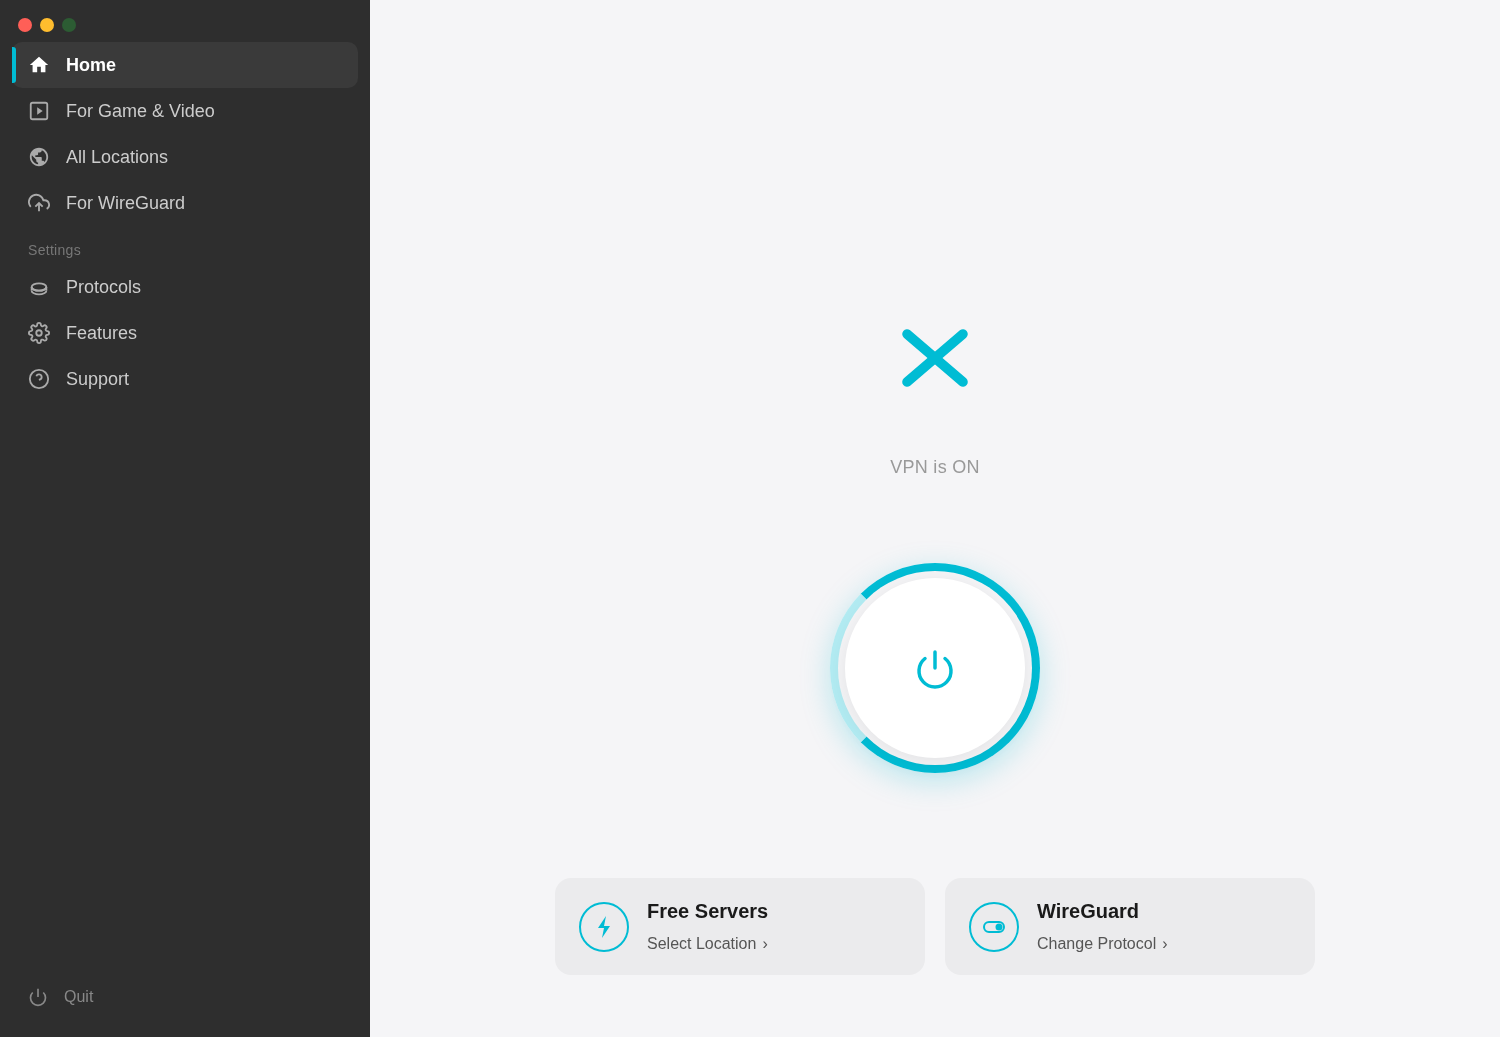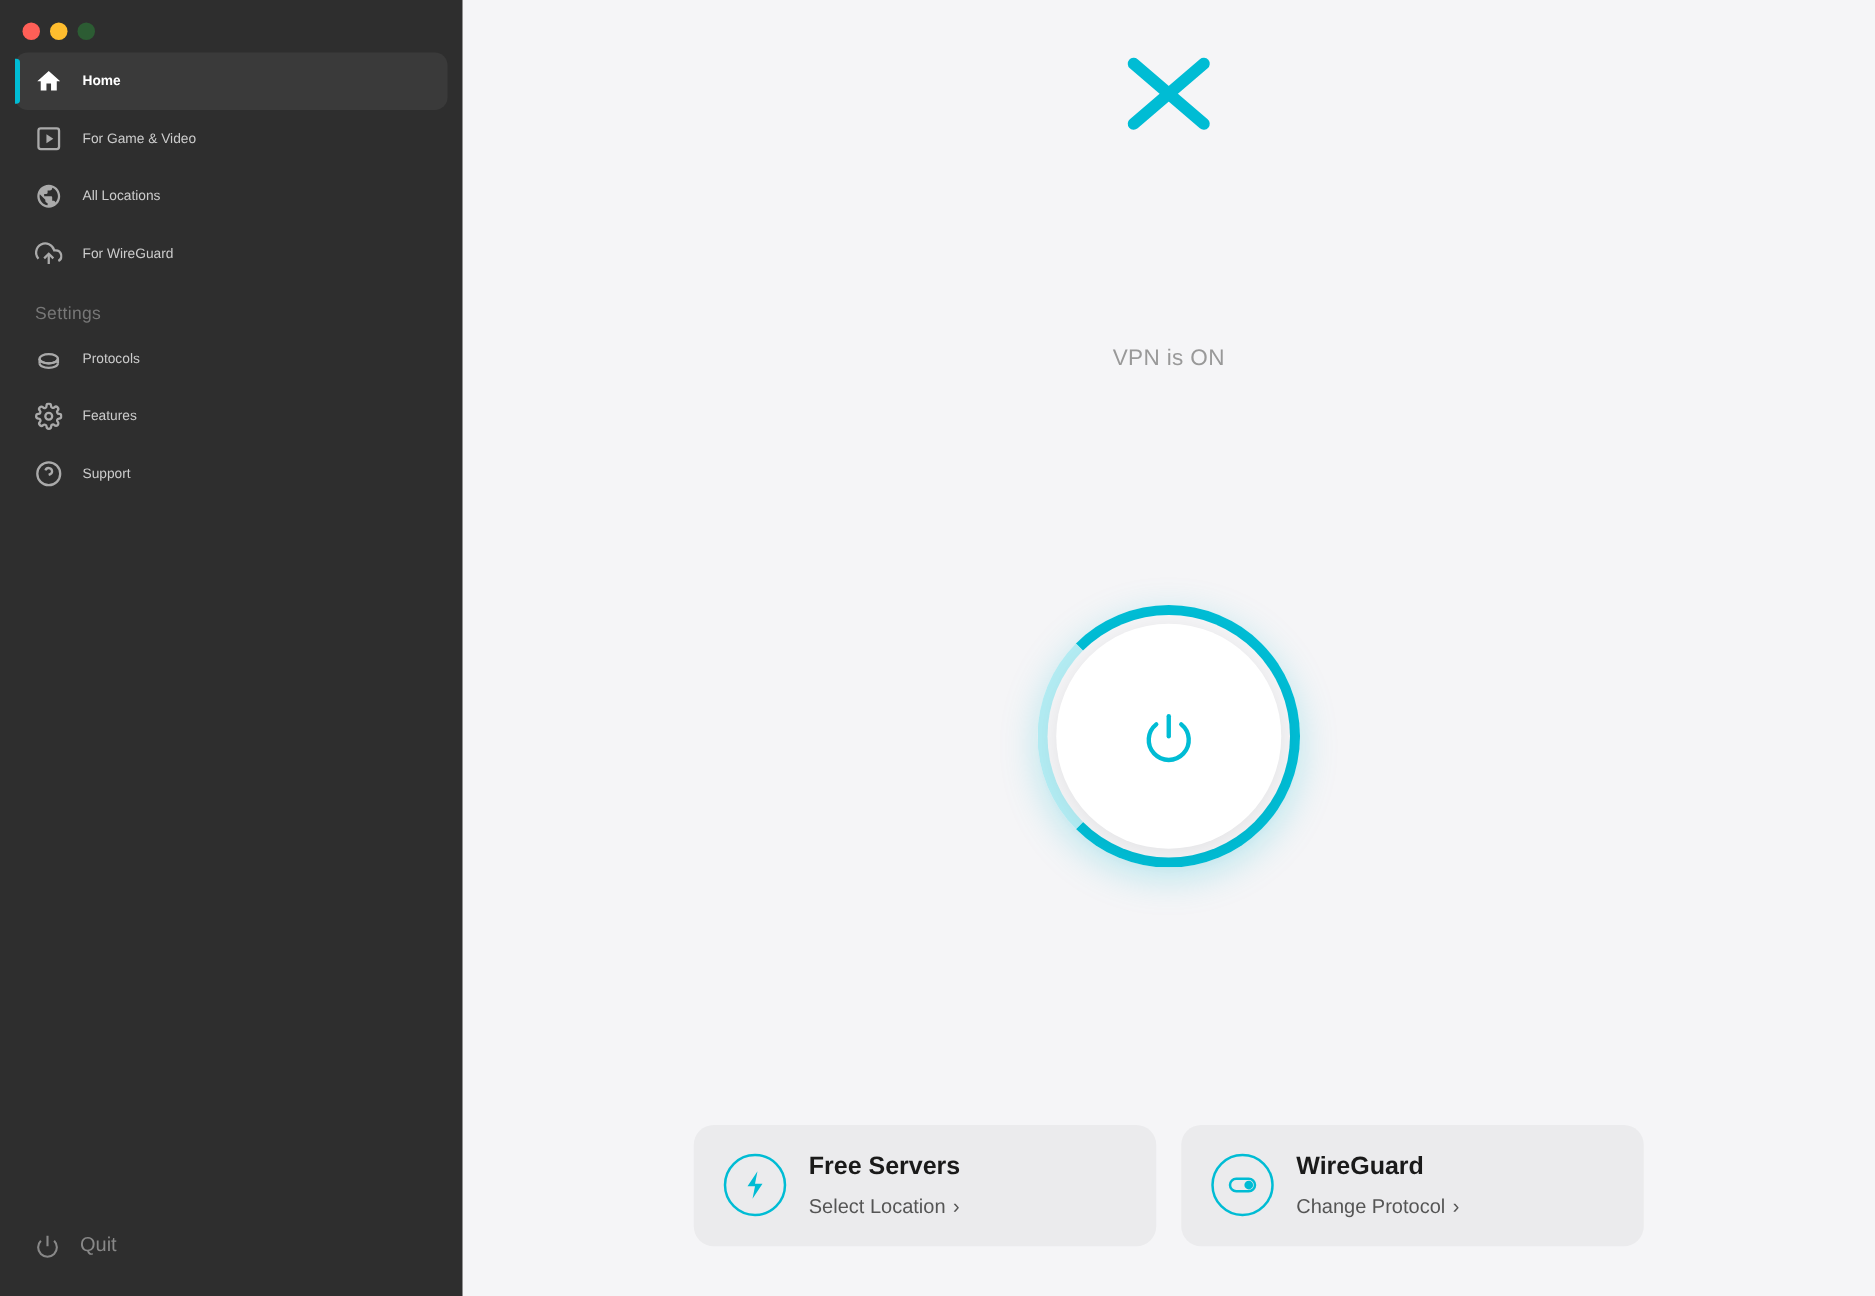--- a/index.html
+++ b/index.html
@@ -93,21 +93,21 @@
       padding: 0 12px;
     }
     .nav-item {
       display: flex;
       align-items: center;
       gap: 16px;
       padding: 12px 16px;
       border-radius: 10px;
       cursor: pointer;
       color: #ccc;
-      font-size: 11px;
+      font-size: 18px;
       font-weight: 500;
     }
     .nav-item.active {
       background: #3a3a3a;
       color: #fff;
       font-weight: 700;
     }
     .nav-item.active .active-indicator {
       position: absolute;
       left: 0;
@@ -148,23 +148,23 @@
       height: 20px;
     }
 
     
     .main {
       flex: 1;
       background: #f5f5f7;
       display: flex;
       flex-direction: column;
       align-items: center;
-      justify-content: space-between;
+      justify-content: flex-end;
       position: relative;
-      padding: 40px;
+      padding: 62px;
       gap: 40px;
     }
 
     .vpn-logo {
       margin-bottom: 20px;
     }
     .vpn-logo svg {
       width: 80px;
       height: 70px;
     }

